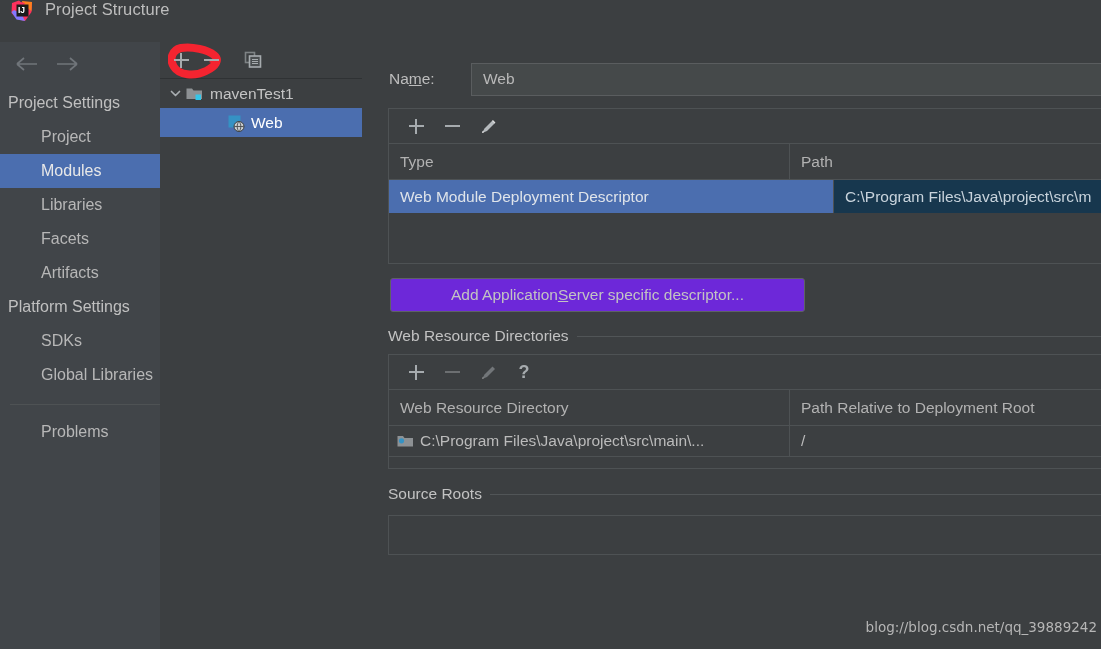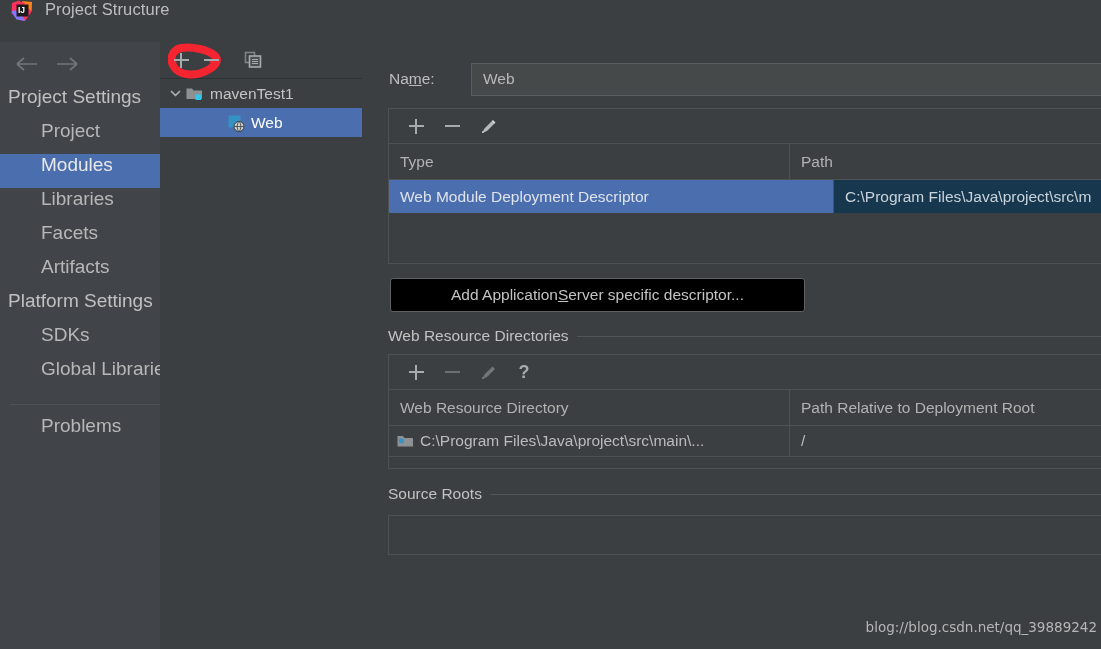--- a/index.html
+++ b/index.html
@@ -62,21 +62,22 @@
   .nav-arrow {
     width: 40px; height: 30px;
     display: flex; align-items: center; justify-content: center;
     color: #6e7376;
     font-size: 21px;
     line-height: 1;
   }
   .side-item {
     height: 34px;
     display: flex;
-    font-size: 19px;
+    align-items: center;
+    font-size: 16px;
     color: #b7b7b7;
     box-sizing: border-box;
   }
   .side-item.group { padding-left: 8px; color: #c0c0c0; }
   .side-item.child { padding-left: 41px; }
   .side-item.selected {
     background: #4b6eaf;
     color: #e8e8e8;
   }
   .side-sep {
@@ -265,21 +266,21 @@
   .wrd-filler { height: 11px; background: #3c3f41; border-top: 1px solid #4e5254;}
 
   .btn-secondary {
     margin: 14px 0 0 8px;
     height: 34px;
     min-width: 415px;
     display: inline-flex;
     align-items: center;
     justify-content: center;
     padding: 0 20px;
-    background: #000000;
+    background: #6d28d9;
     border: 1px solid #5e6264;
     border-radius: 3px;
     font-size: 15.5px;
     color: #c3c3c3;
     box-sizing: border-box;
   }
   .btn-secondary u { text-decoration: underline; }
 
   .wrd-row-icon {
     width: 16px; height: 14px;

